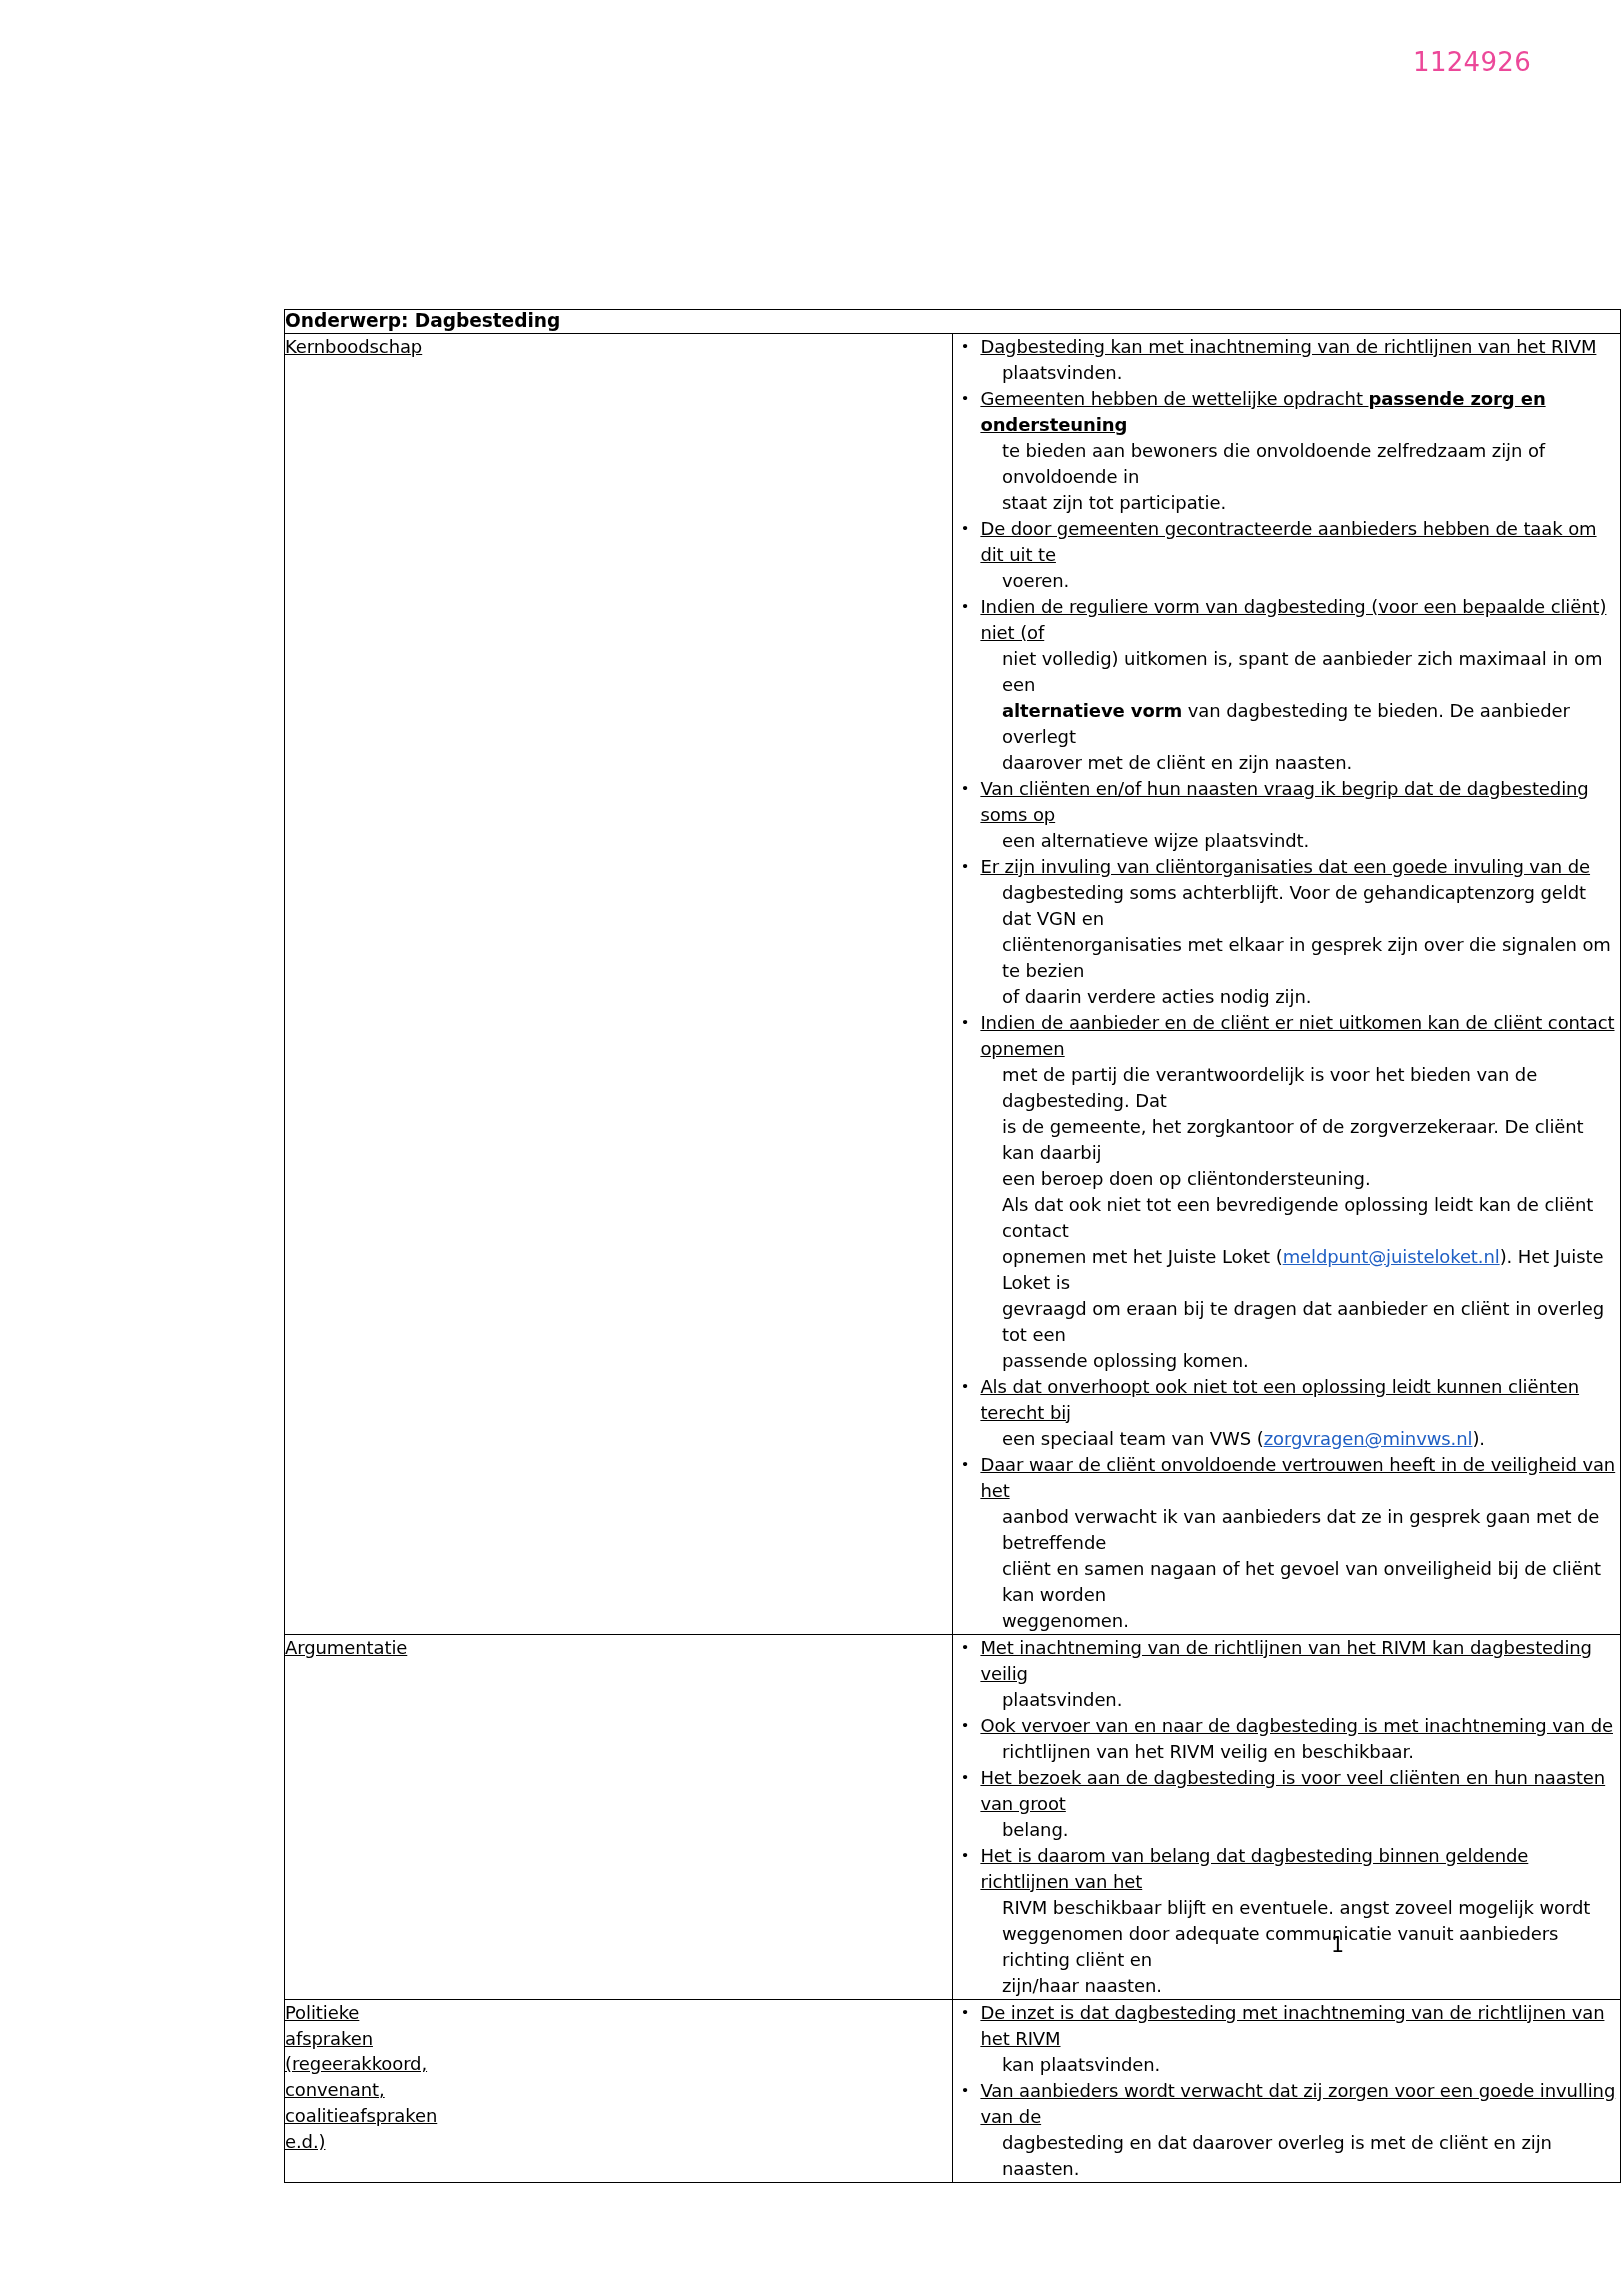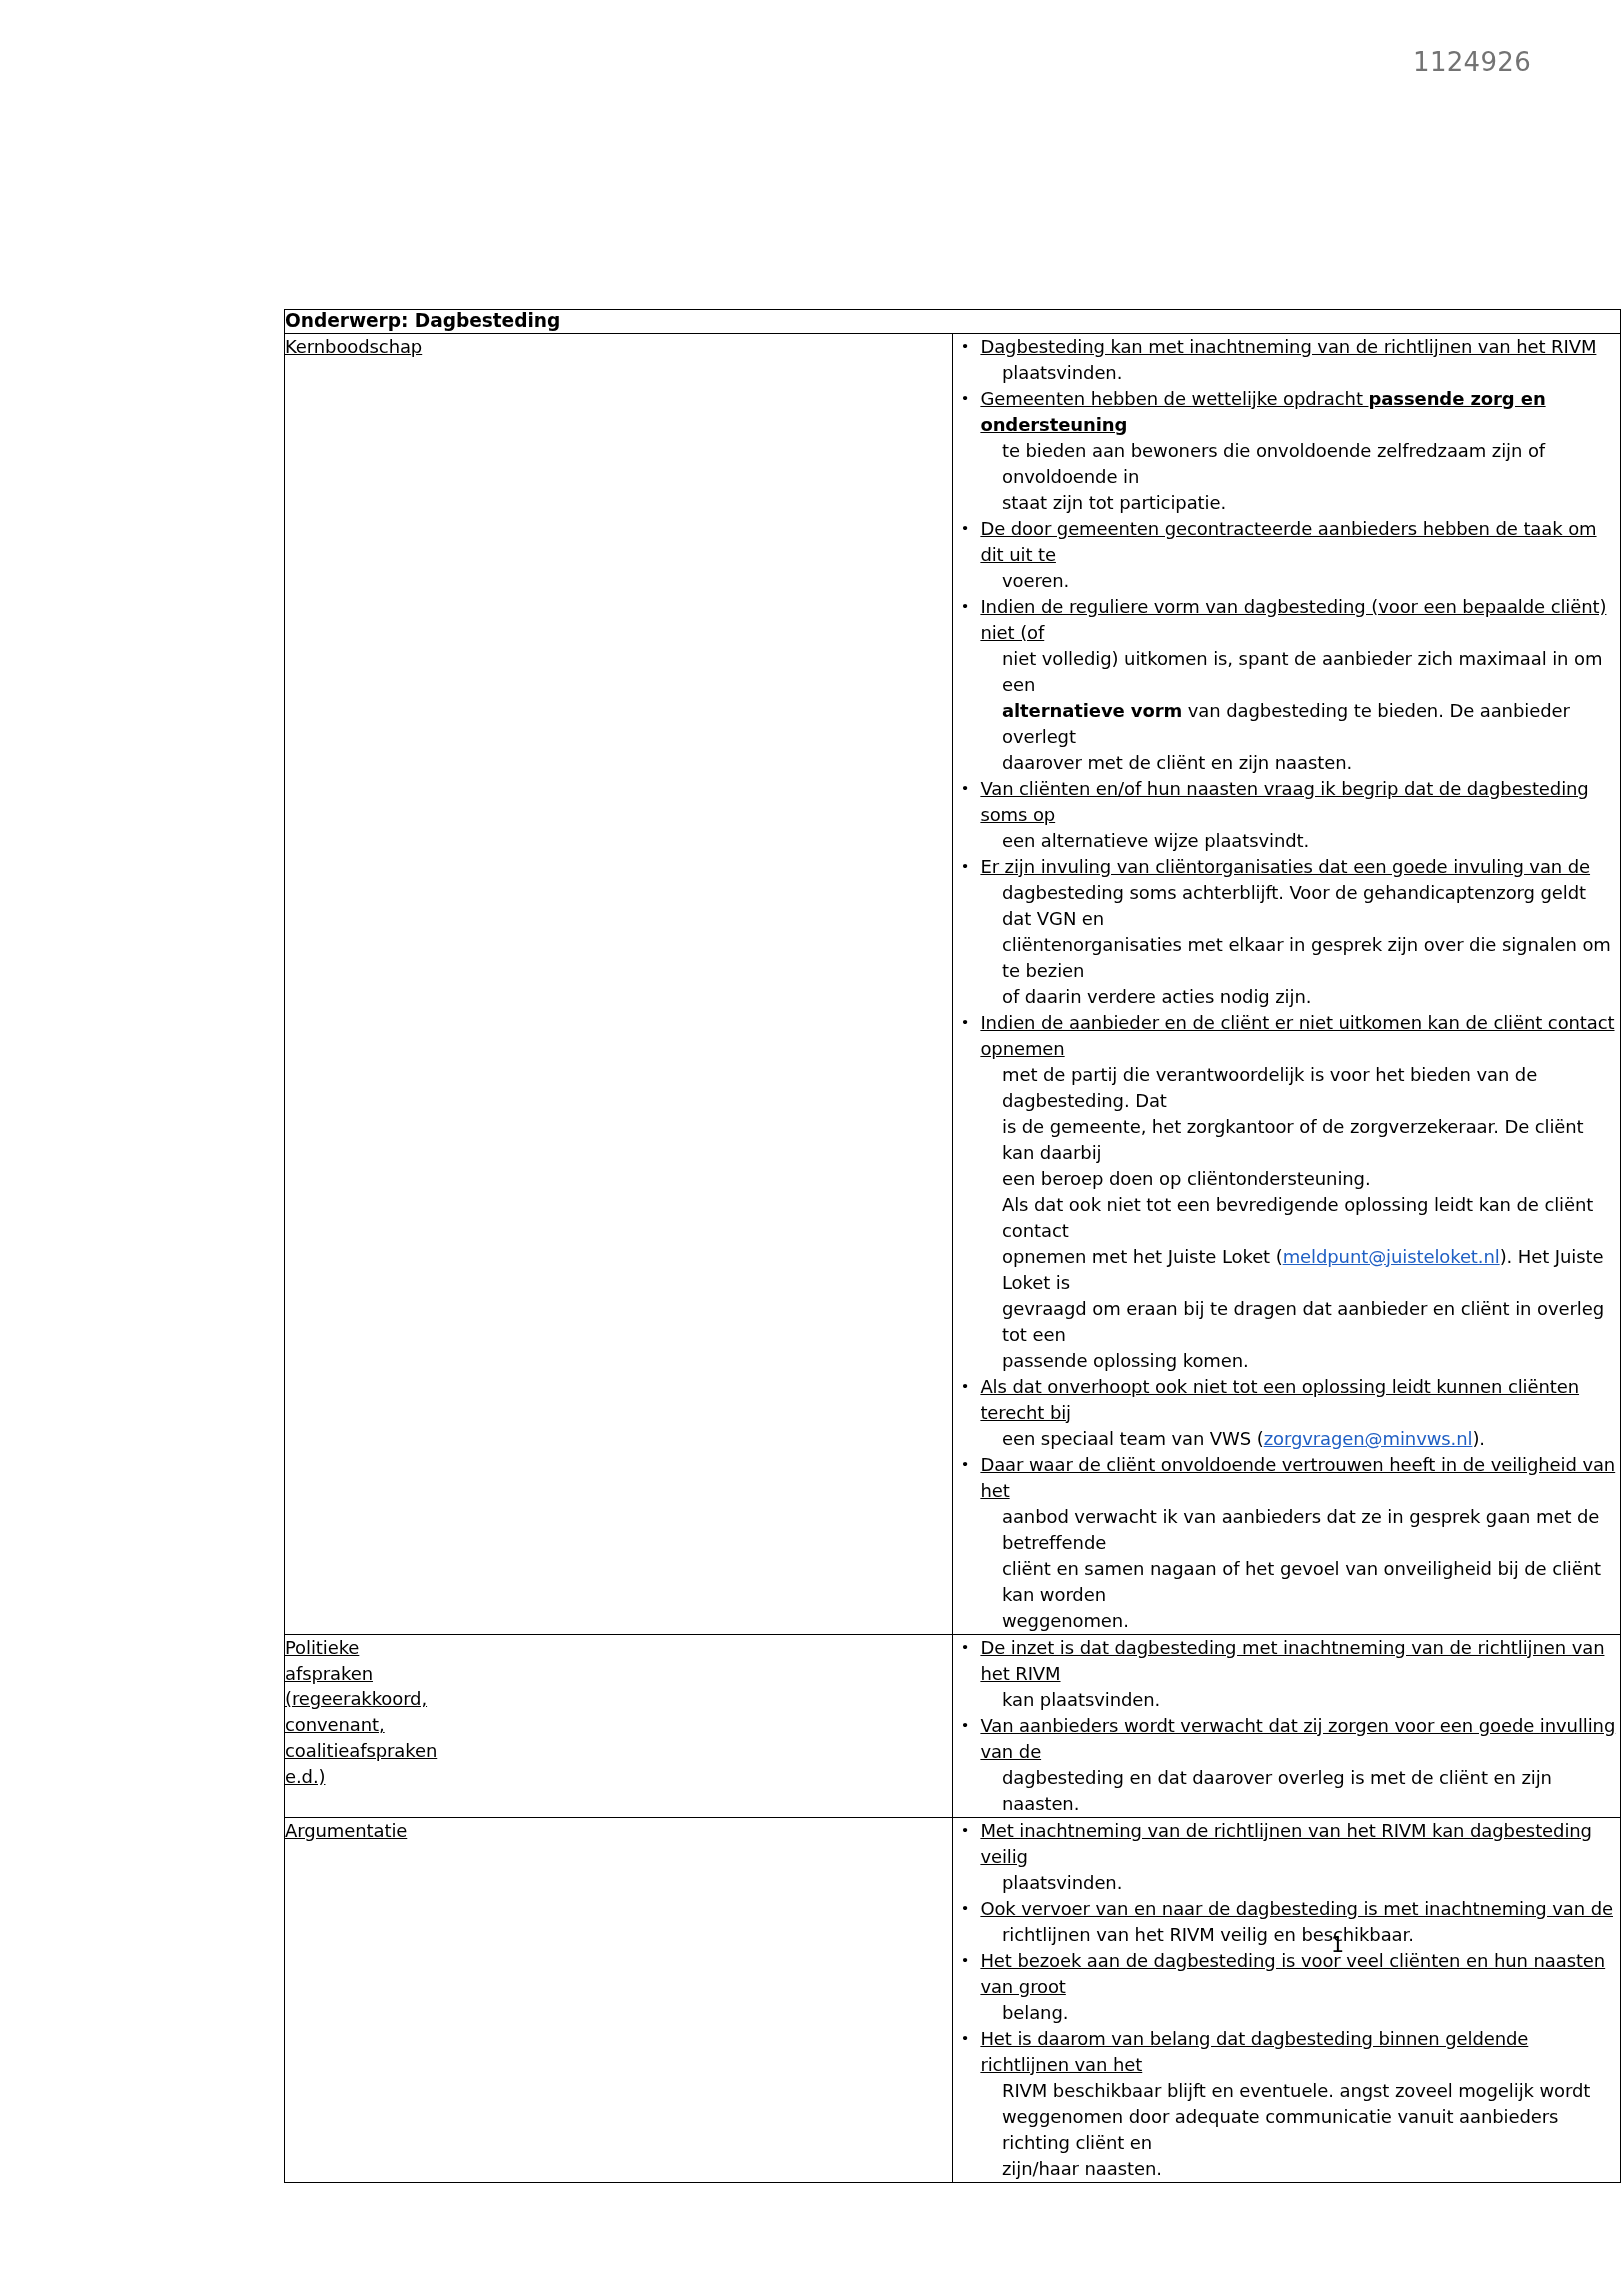--- a/index.html
+++ b/index.html
@@ -21,21 +21,21 @@
     width: 1621px;
     height: 2292px;
     background: #ffffff;
   }
   .doc-number {
     position: absolute;
     right: 90px;
     top: 47px;
     font-size: 26px;
     letter-spacing: 0.3px;
-    color: #737373;
+    color: #ec4899;
     font-family: "DejaVu Sans", sans-serif;
   }
   .table-wrap {
     position: absolute;
     left: 284px;
     top: 309px;
     width: 1125px;
   }
   table.main {
     border-collapse: collapse;
@@ -180,67 +180,67 @@
                   <span class="l noind">Daar waar de cliënt onvoldoende vertrouwen heeft in de veiligheid van het</span>
                   <span class="l ind">aanbod verwacht ik van aanbieders dat ze in gesprek gaan met de betreffende</span>
                   <span class="l ind">cliënt en samen nagaan of het gevoel van onveiligheid bij de cliënt kan worden</span>
                   <span class="l ind">weggenomen.</span>
                 </li>
               </ul>
             </td>
           </tr>
           <tr>
             <td class="label-cell">
+              <span class="lbl-line">Argumentatie</span>
+            </td>
+            <td class="content-cell">
+              <ul class="bullets">
+                <li>
+                  <span class="l noind">Met inachtneming van de richtlijnen van het RIVM kan dagbesteding veilig</span>
+                  <span class="l ind">plaatsvinden.</span>
+                </li>
+                <li>
+                  <span class="l noind">Ook vervoer van en naar de dagbesteding is met inachtneming van de</span>
+                  <span class="l ind">richtlijnen van het RIVM veilig en beschikbaar.</span>
+                </li>
+                <li>
+                  <span class="l noind">Het bezoek aan de dagbesteding is voor veel cliënten en hun naasten van groot</span>
+                  <span class="l ind">belang.</span>
+                </li>
+                <li>
+                  <span class="l noind">Het is daarom van belang dat dagbesteding binnen geldende richtlijnen van het</span>
+                  <span class="l ind">RIVM beschikbaar blijft en eventuele. angst zoveel mogelijk wordt</span>
+                  <span class="l ind">weggenomen door adequate communicatie vanuit aanbieders richting cliënt en</span>
+                  <span class="l ind">zijn/haar naasten.</span>
+                </li>
+              </ul>
+            </td>
+          </tr>
+          <tr>
+            <td class="label-cell">
               <span class="lbl-line">Politieke</span>
               <span class="lbl-line">afspraken</span>
               <span class="lbl-line">(regeerakkoord,</span>
               <span class="lbl-line">convenant,</span>
               <span class="lbl-line">coalitieafspraken</span>
               <span class="lbl-line">e.d.)</span>
             </td>
             <td class="content-cell">
               <ul class="bullets">
                 <li>
                   <span class="l noind">De inzet is dat dagbesteding met inachtneming van de richtlijnen van het RIVM</span>
                   <span class="l ind">kan plaatsvinden.</span>
                 </li>
                 <li>
                   <span class="l noind">Van aanbieders wordt verwacht dat zij zorgen voor een goede invulling van de</span>
                   <span class="l ind">dagbesteding en dat daarover overleg is met de cliënt en zijn naasten.</span>
                 </li>
               </ul>
             </td>
           </tr>
-          <tr>
-            <td class="label-cell">
-              <span class="lbl-line">Argumentatie</span>
-            </td>
-            <td class="content-cell">
-              <ul class="bullets">
-                <li>
-                  <span class="l noind">Met inachtneming van de richtlijnen van het RIVM kan dagbesteding veilig</span>
-                  <span class="l ind">plaatsvinden.</span>
-                </li>
-                <li>
-                  <span class="l noind">Ook vervoer van en naar de dagbesteding is met inachtneming van de</span>
-                  <span class="l ind">richtlijnen van het RIVM veilig en beschikbaar.</span>
-                </li>
-                <li>
-                  <span class="l noind">Het bezoek aan de dagbesteding is voor veel cliënten en hun naasten van groot</span>
-                  <span class="l ind">belang.</span>
-                </li>
-                <li>
-                  <span class="l noind">Het is daarom van belang dat dagbesteding binnen geldende richtlijnen van het</span>
-                  <span class="l ind">RIVM beschikbaar blijft en eventuele. angst zoveel mogelijk wordt</span>
-                  <span class="l ind">weggenomen door adequate communicatie vanuit aanbieders richting cliënt en</span>
-                  <span class="l ind">zijn/haar naasten.</span>
-                </li>
-              </ul>
-            </td>
-          </tr>
         </tbody>
     </table>
   </div>
 
   <div class="page-num">1</div>
 
 </div>
 
 
 </body></html>

